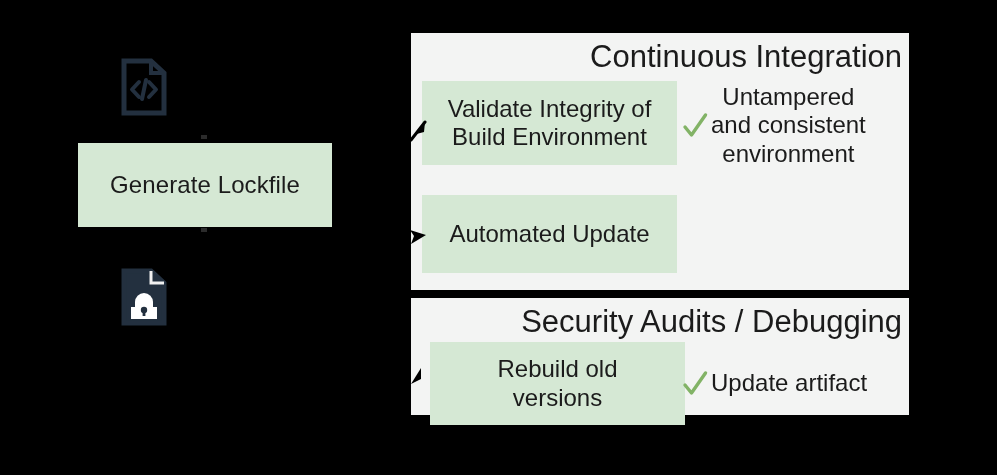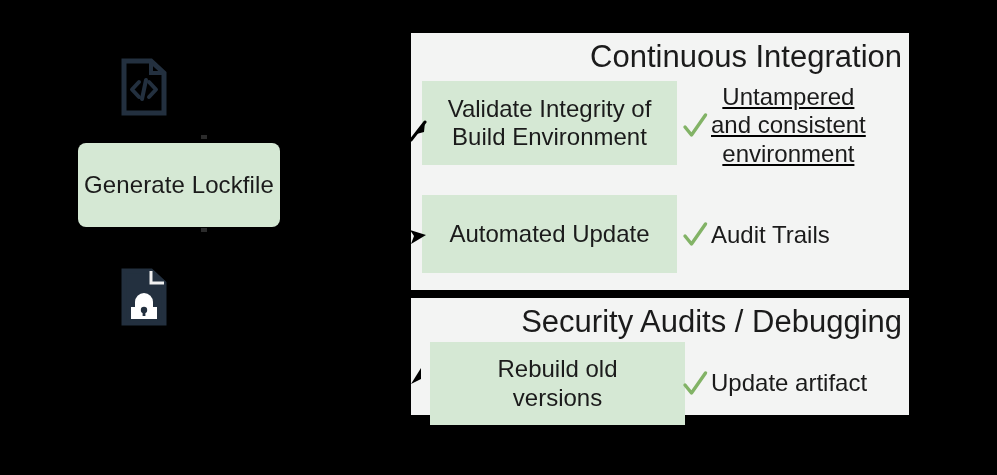--- a/index.html
+++ b/index.html
@@ -19,28 +19,27 @@
   
   .file-icon {
     position: absolute;
     width: 46px;
     height: 58px;
   }
   .lockfile-box {
     position: absolute;
     left: 78px;
     top: 143px;
-    width: 202px;
+    width: 254px;
     height: 84px;
     background: #d5e8d4;
     display: flex;
     align-items: center;
     justify-content: center;
     box-sizing: border-box;
-    border-radius: 8px;
   }
   .lockfile-box .label {
     font-size: 24px;
     color: #1b1b1b;
     line-height: 1.15;
     text-align: center;
     letter-spacing: .1px;
   }
   
   .stub {
@@ -146,43 +145,35 @@
   </div>
 
   <div class="panel" id="panel-ci">
     <div class="panel-title">Continuous Integration</div>
 
     <div class="task-box" style="left:11px; top:48px; width:255px; height:84px;">
       <span class="label">Validate Integrity of
 Build Environment</span>
     </div>
 
-    <div class="outcome" style="left:270px; top:48px; width:218px; height:89px;text-decoration:underline;">
+    <div class="outcome" style="left:270px; top:48px; width:218px; height:89px;">
       <span class="check">
         <svg viewBox="0 0 28 32" width="28" height="32" xmlns="http://www.w3.org/2000/svg">
           <path d="M4 17 L10.5 25 L24.5 5" fill="none" stroke="#82b366" stroke-width="3.4" stroke-linecap="round" stroke-linejoin="round"></path>
         </svg>
       </span>
       <span class="otext">Untampered
 and consistent
 environment</span>
     </div>
 
     <div class="task-box" style="left:11px; top:162px; width:255px; height:78px;">
       <span class="label">Automated Update</span>
     </div>
 
-    <div class="outcome" style="left:270px; top:162px; width:218px; height:80px;">
-      <span class="check">
-        <svg viewBox="0 0 28 32" width="28" height="32" xmlns="http://www.w3.org/2000/svg">
-          <path d="M4 17 L10.5 25 L24.5 5" fill="none" stroke="#82b366" stroke-width="3.4" stroke-linecap="round" stroke-linejoin="round"></path>
-        </svg>
-      </span>
-      <span class="otext">Audit Trails</span>
-    </div>
   </div>
 
   <div class="arrowhead" style="left:408px; top:120px;">
     <svg viewBox="0 0 20 22" width="20" height="22" xmlns="http://www.w3.org/2000/svg">
       <path d="M3 20 L17 2 L16 12 L8.5 14 Z" fill="#000000"></path>
       <path d="M3 20 L17 2" stroke="#000000" stroke-width="3" stroke-linecap="round"></path>
     </svg>
   </div>
 
   <div class="arrowhead" style="left:408px; top:226px;">

